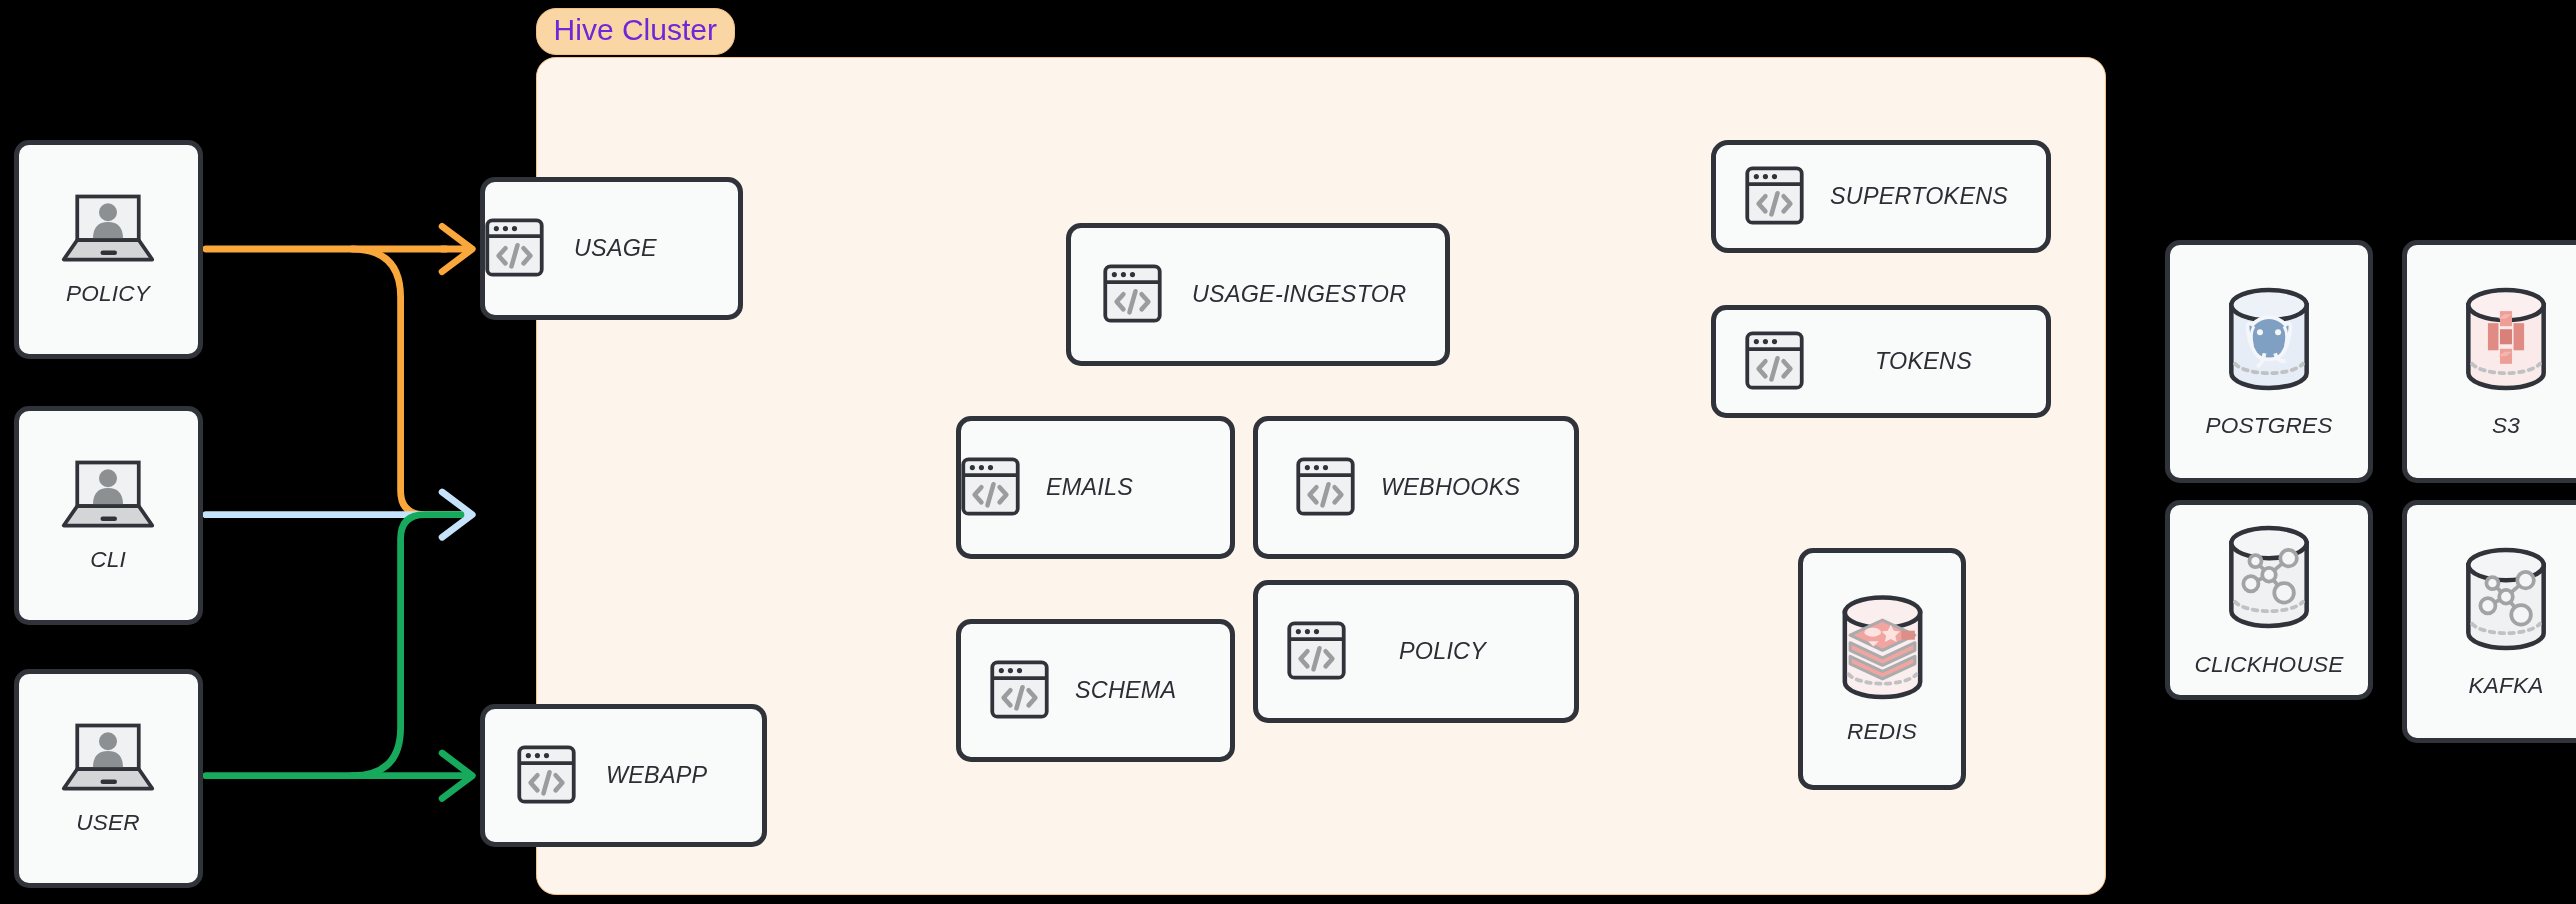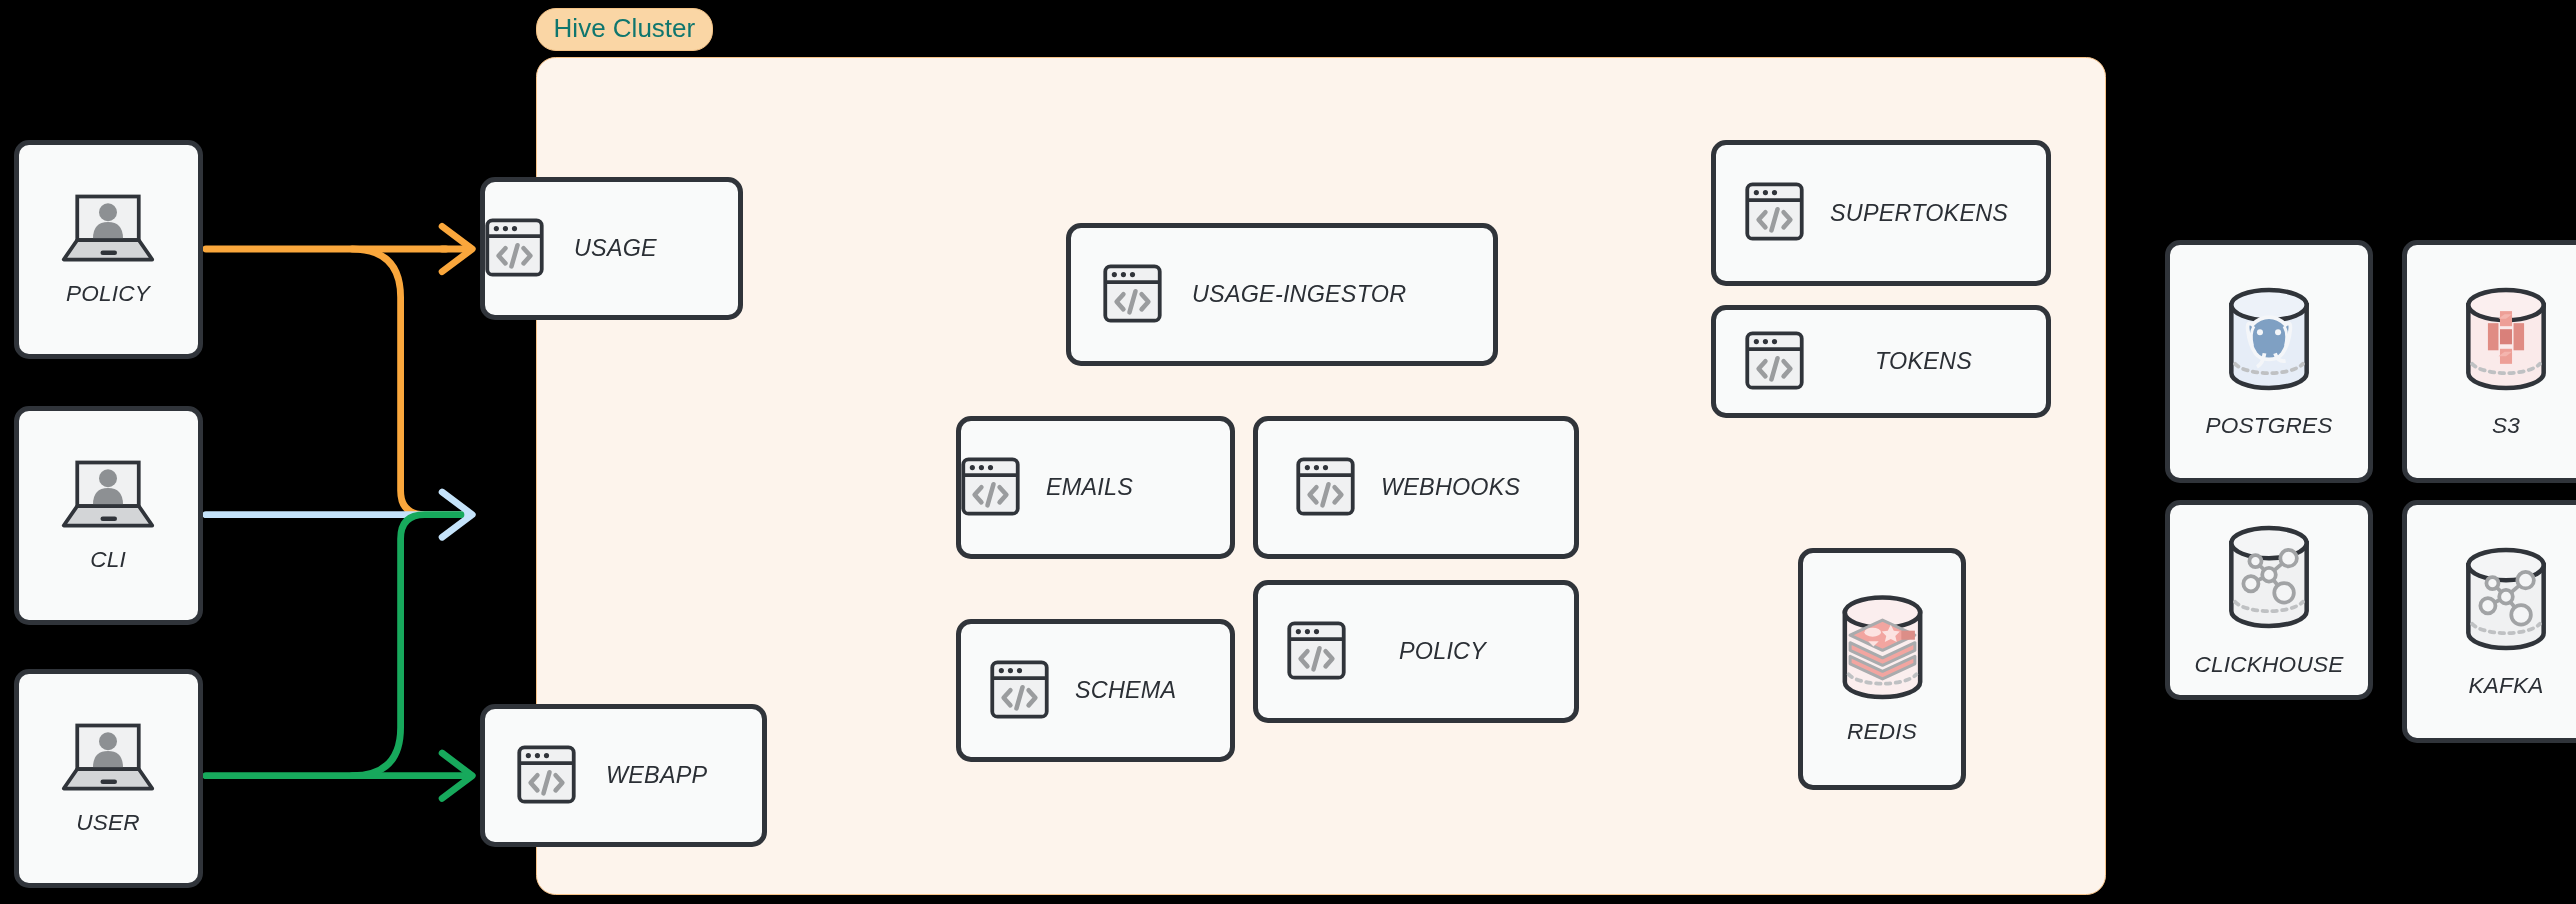--- a/index.html
+++ b/index.html
@@ -20,22 +20,22 @@
     border: 1.5px solid #F7C389;
     border-radius: 19.6px;
   }
   .cluster-badge {
     position: absolute;
     left: 536px; top: 7.5px;
     padding: 6.8px 16.6px 8.3px 16.6px;
     background: #FAD6A5;
     border: 1.5px solid #F3C184;
     border-radius: 20px;
-    color: #0f766e;
-    font-size: 26px;
+    color: #6d28d9;
+    font-size: 30px;
     line-height: 1;
     white-space: nowrap;
     z-index: 6;
   }
 
   
   .node {
     position: absolute;
     background: #F9FAFA;
     border: 5.3px solid #30343A;
@@ -177,21 +177,21 @@
         <g fill="none" stroke="#9A9C9E" stroke-width="6" stroke-linecap="round" stroke-linejoin="round">
           <path d="M27 40 L18 50 L27 60"></path>
           <path d="M51 40 L60 50 L51 60"></path>
           <path d="M43 36 L35 64"></path>
         </g>
       </svg>
     </span>
     <span class="node-label">WEBAPP</span>
   </div>
 
-  <div class="node horz" style="left:1066px; top:223px; width:432px; height:143px; padding-left:32px; gap:30px;">
+  <div class="node horz" style="left:1066px; top:223px; width:384px; height:143px; padding-left:32px; gap:30px;">
     <span class="icon">
       <svg width="59" height="59" viewBox="0 0 78 78">
         <rect x="3" y="3" width="72" height="72" rx="7" fill="#F0F1F2" stroke="#30343A" stroke-width="5"></rect>
         <path d="M3 24 L75 24" stroke="#30343A" stroke-width="5"></path>
         <circle cx="15" cy="14" r="3.4" fill="#30343A"></circle>
         <circle cx="27" cy="14" r="3.4" fill="#30343A"></circle>
         <circle cx="39" cy="14" r="3.4" fill="#30343A"></circle>
         <g fill="none" stroke="#9A9C9E" stroke-width="6" stroke-linecap="round" stroke-linejoin="round">
           <path d="M27 40 L18 50 L27 60"></path>
           <path d="M51 40 L60 50 L51 60"></path>
@@ -267,21 +267,21 @@
         <g fill="none" stroke="#9A9C9E" stroke-width="6" stroke-linecap="round" stroke-linejoin="round">
           <path d="M27 40 L18 50 L27 60"></path>
           <path d="M51 40 L60 50 L51 60"></path>
           <path d="M43 36 L35 64"></path>
         </g>
       </svg>
     </span>
     <span class="node-label">POLICY</span>
   </div>
 
-  <div class="node horz" style="left:1711px; top:140px; width:340px; height:146px; padding-left:29px; gap:26px;">
+  <div class="node horz" style="left:1711px; top:140px; width:340px; height:113px; padding-left:29px; gap:26px;border-radius:17px;">
     <span class="icon">
       <svg width="59" height="59" viewBox="0 0 78 78">
         <rect x="3" y="3" width="72" height="72" rx="7" fill="#F0F1F2" stroke="#30343A" stroke-width="5"></rect>
         <path d="M3 24 L75 24" stroke="#30343A" stroke-width="5"></path>
         <circle cx="15" cy="14" r="3.4" fill="#30343A"></circle>
         <circle cx="27" cy="14" r="3.4" fill="#30343A"></circle>
         <circle cx="39" cy="14" r="3.4" fill="#30343A"></circle>
         <g fill="none" stroke="#9A9C9E" stroke-width="6" stroke-linecap="round" stroke-linejoin="round">
           <path d="M27 40 L18 50 L27 60"></path>
           <path d="M51 40 L60 50 L51 60"></path>

